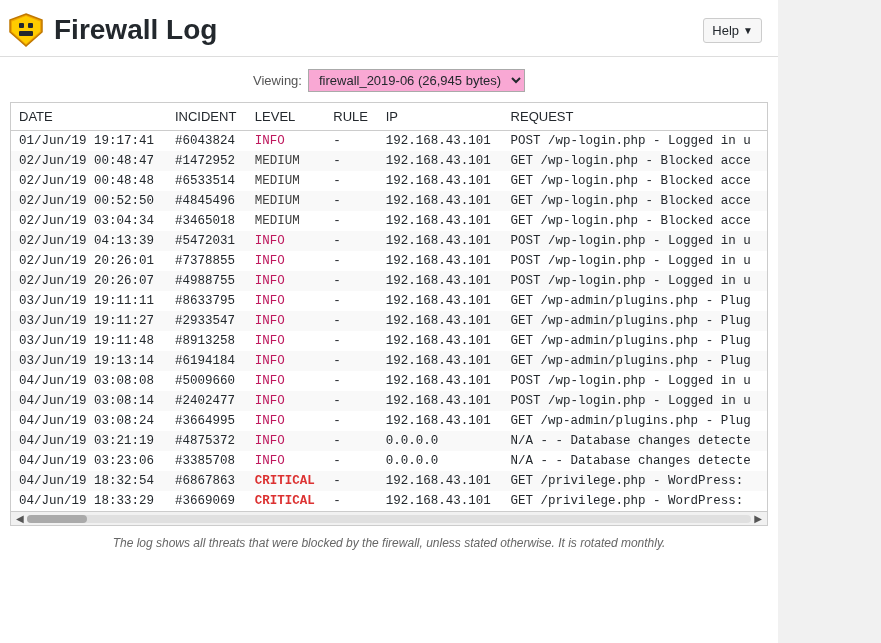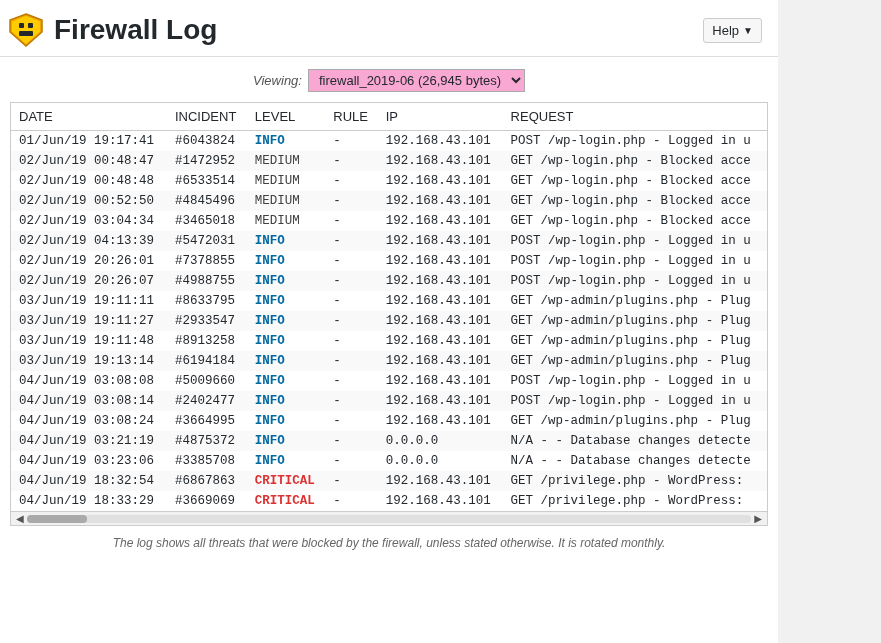--- a/index.html
+++ b/index.html
@@ -56,21 +56,20 @@
       display: flex;
       align-items: center;
       justify-content: center;
       padding: 12px 0 10px;
       font-size: 13px;
       color: #23282d;
       gap: 6px;
     }
     .viewing-label {
       color: #555;
-      font-style: italic;
     }
     .viewing-select {
       border: 1px solid #aaa;
       background: #f9a8d4;
       padding: 2px 6px;
       font-size: 13px;
       color: #23282d;
       cursor: pointer;
     }
     .table-container {
@@ -116,22 +115,21 @@
     }
     .td-critical {
       color: #dc3232;
       font-weight: bold;
     }
     .td-medium {
       color: #404040;
       font-weight: normal;
     }
     .td-info {
-      color: #0369a1;
-      font-weight: bold;
+      color: #be185d;
     }
     .footnote {
       text-align: center;
       font-size: 12px;
       color: #666;
       font-style: italic;
       padding: 10px 20px 16px;
     }
     .bottom-scroll-bar {
       margin: 0 10px;

